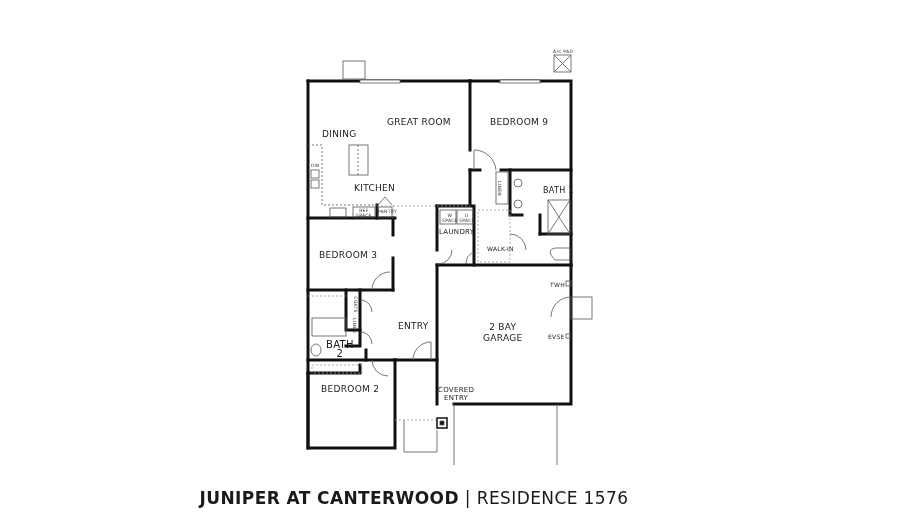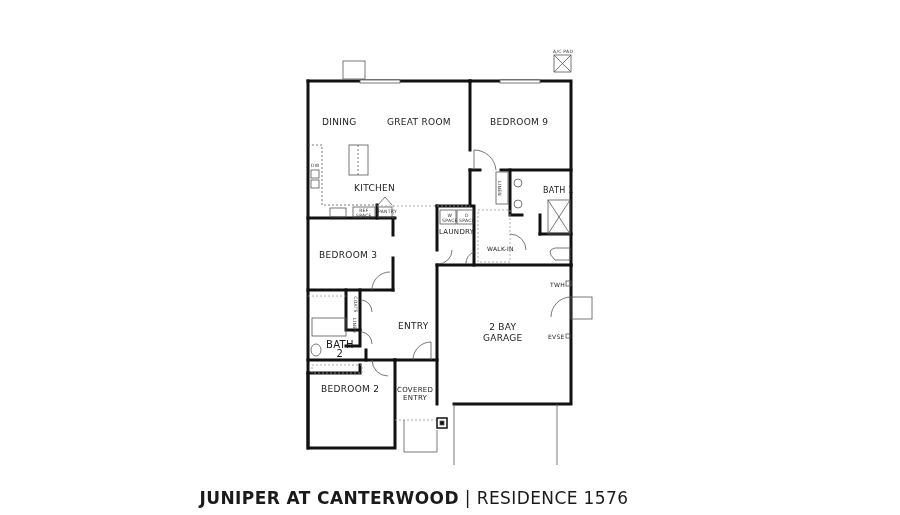--- a/index.html
+++ b/index.html
@@ -131,38 +131,38 @@
 
     <path d="M395 420 L437 420" stroke-dasharray="2,2" stroke="#999"></path>
     <path d="M404 420 L404 452 L437 452 L437 430"></path>
     <rect x="437" y="418" width="10" height="10" stroke="#111" stroke-width="1.5"></rect>
     <rect x="440" y="421" width="4" height="4" fill="#111"></rect>
 
     <path d="M378 205 L385 197 L392 205"></path>
   </g>
 </svg>
 
-<div class="lbl" style="left:322px;top:117px;text-align:right;">DINING</div>
+<div class="lbl" style="left:322px;top:129px;text-align:right;">DINING</div>
 <div class="lbl" style="left:387px;top:117px;">GREAT ROOM</div>
 <div class="lbl" style="left:490px;top:117px;">BEDROOM 9</div>
 <div class="lbl" style="left:330px;top:183px;padding-left:24px;">KITCHEN</div>
 <div class="lbl" style="left:531px;top:185px;font-size:8px;margin-left:12px;">BATH 1</div>
 <div class="lbl" style="left:439px;top:227px;font-size:7px;">LAUNDRY</div>
 <div class="lbl" style="left:487px;top:243px;font-size:6px;">WALK-IN</div>
 <div class="lbl" style="left:319px;top:250px;">BEDROOM 3</div>
 <div class="lbl" style="left:398px;top:321px;">ENTRY</div>
 <div class="lbl" style="left:483px;top:322px;text-align:center;">
   <div>2 BAY</div>
   <div>GARAGE</div>
 </div>
 <div class="lbl" style="left:326px;top:340px;font-size:10px;line-height:9px;">
   <div>BATH</div>
   <div>2</div>
 </div>
-<div class="lbl" style="left:397px;top:386px;font-size:7px;line-height:8px;">
+<div class="lbl" style="left:397px;top:386px;font-size:7px;line-height:8px;padding-left:41px;">
   <div>COVERED</div>
   <div>ENTRY</div>
 </div>
 <div class="lbl" style="left:321px;top:384px;">BEDROOM 2</div>
 
 <div class="lbl tiny" style="left:553px;top:49px;">A/C PAD</div>
 <div class="lbl tiny" style="left:311px;top:163px;">DW</div>
 <div class="lbl tiny" style="left:356px;top:208px;">
   <div>REF</div>
   <div>SPACE</div>

